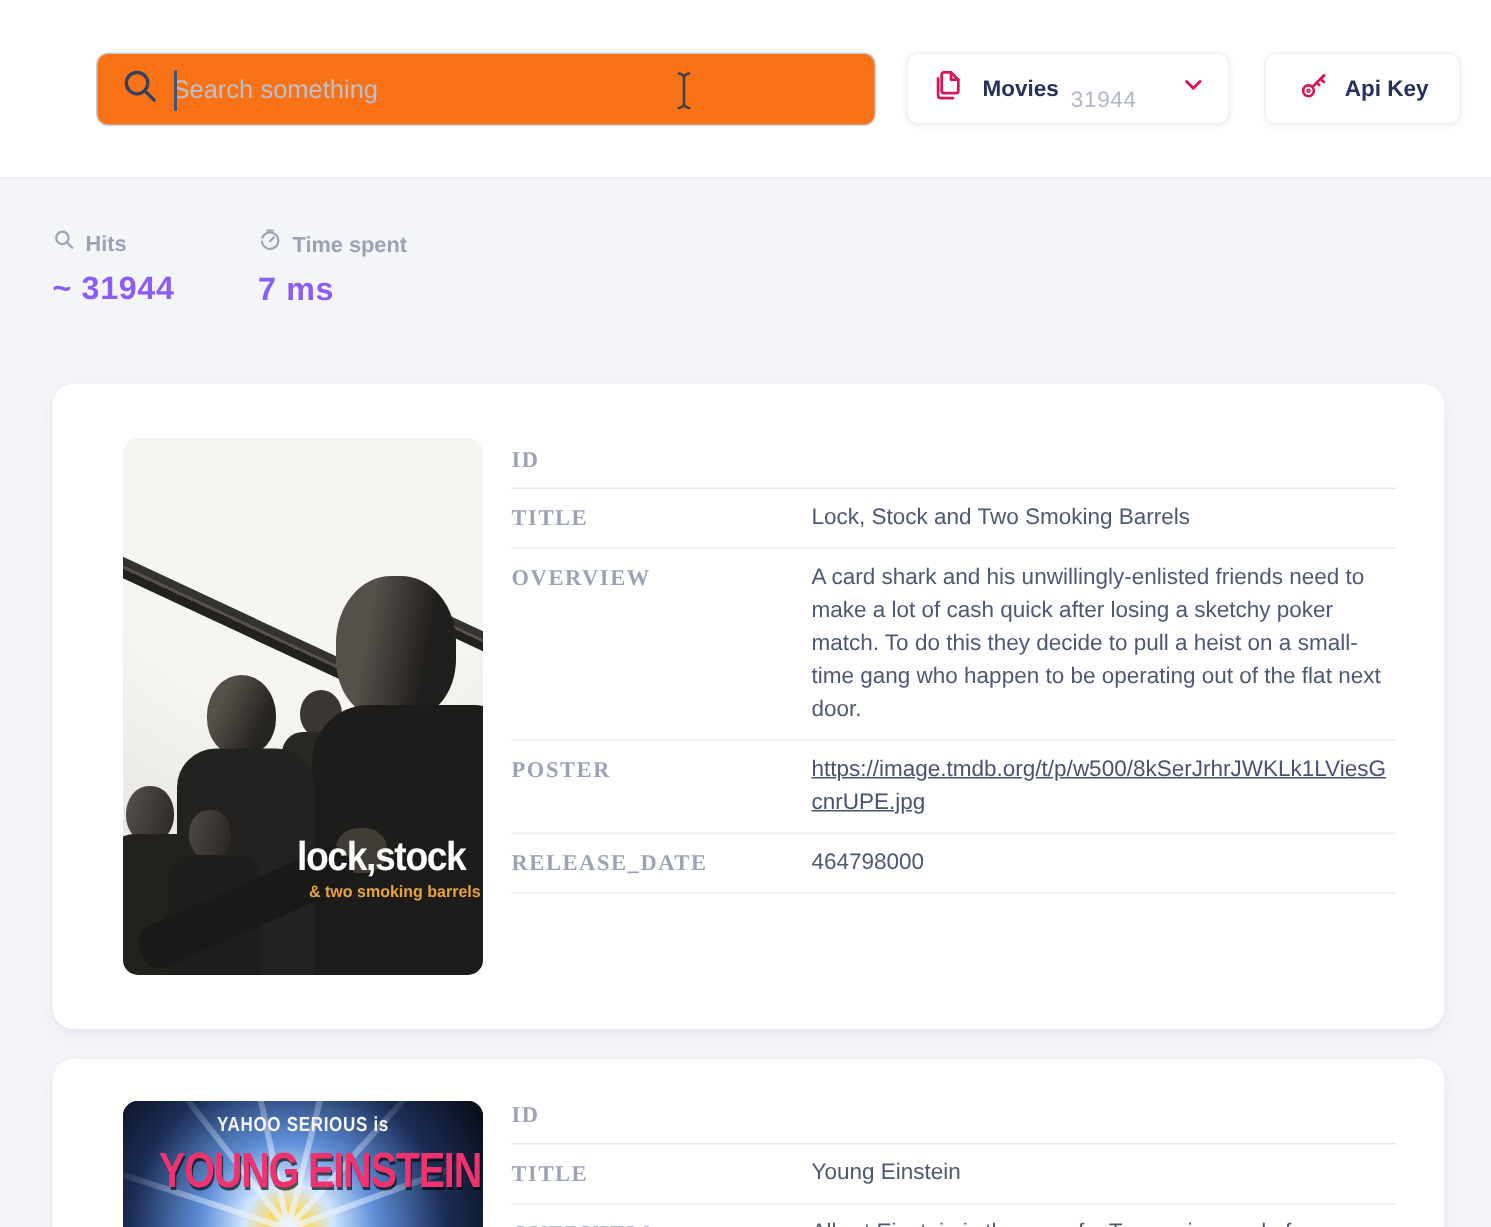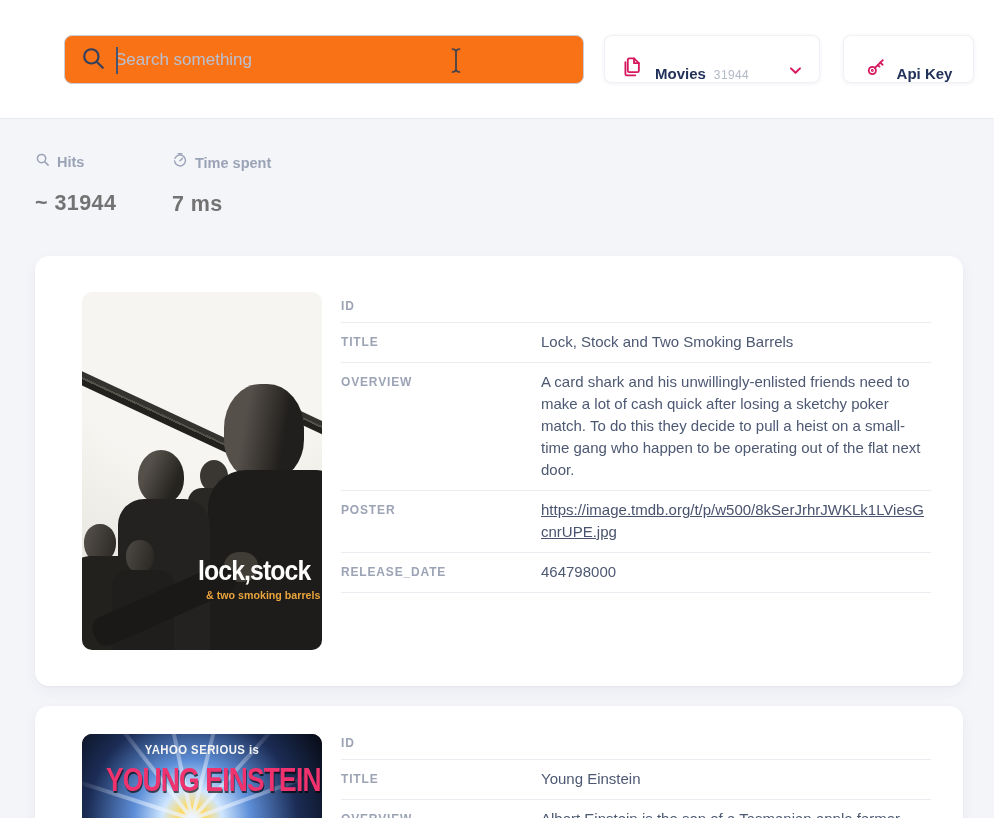--- a/index.html
+++ b/index.html
@@ -27,38 +27,38 @@
     flex:1; border:none; outline:none; background:transparent;
     font-family:"Liberation Sans", sans-serif;
     font-size:17px; color:#33405f; height:100%;
   }
   .search-input::placeholder { color:#b9c0d2; opacity:1; }
 
   .pill-btn {
     position:absolute; top:35px; height:48px; background:#fff;
     border:1px solid #f0f1f6; border-radius:8px;
     box-shadow:0 1px 4px rgba(35,48,86,0.07);
-    display:flex; align-items:flex-end; cursor:pointer;
+    display:flex; align-items:center; cursor:pointer;
   }
   .index-btn { left:604px; width:216px; padding:0 16px; }
   .index-label { font-size:15px; font-weight:bold; color:#22325a; margin-left:12px; }
-  .index-count { font-size:12px; color:#b2b8c6; margin-left:8px; margin-top:14px; letter-spacing:0.03em; }
+  .index-count { font-size:15px; color:#b2b8c6; margin-left:8px; margin-top:14px; letter-spacing:0.03em; }
   .index-btn .chev { margin-left:auto; }
   .apikey-btn { left:843px; width:131px; justify-content:center; }
   .apikey-label { font-size:15px; font-weight:bold; color:#22325a; margin-left:10px; }
 
   
   .ibeam { position:absolute; left:449px; top:47px; z-index:50; }
 
   
   .stat { position:absolute; top:152px; }
   .stat-hits { left:35px; }
   .stat-time { left:172px; }
   .stat-label { display:flex; align-items:flex-end; gap:7px; font-size:14.5px; font-weight:bold; color:#9aa3b6; }
-  .stat-value { margin-top:21px; font-size:21.5px; font-weight:bold; color:#737373; letter-spacing:0.02em; }
+  .stat-value { margin-top:9px; font-size:21.5px; font-weight:bold; color:#8b5cf6; letter-spacing:0.02em; }
 
   
   .card {
     position:absolute; left:35px; width:928px; height:430px;
     background:#fff; border-radius:14px;
     box-shadow:0 5px 14px rgba(43,55,90,0.05), 0 1px 2px rgba(43,55,90,0.04);
   }
   .card-1 { top:256px; }
   .card-2 { top:706px; }
 
@@ -68,21 +68,21 @@
   }
   .card-1 .poster { top:36px; }
   .card-2 .poster { top:28px; }
 
   .fields { position:absolute; left:306px; right:32px; }
   .card-1 .fields { top:31px; }
   .card-2 .fields { top:18px; }
   .frow { display:flex; border-bottom:1px solid #e9ecf1; padding:8px 0 9px; }
   .flabel {
     flex:none; width:200px; padding-top:4px;
-    font-size:12px; font-weight:bold; letter-spacing:0.07em; color:#9ba3b5;
+    font-size:15px; font-weight:bold; letter-spacing:0.07em; color:#9ba3b5;font-family:Liberation Serif, serif;
   }
   .fvalue { flex:1; font-size:15px; line-height:22px; color:#4d5872; }
   a.fvalue { text-decoration:underline; word-break:break-all; color:#49536e; }
 
   
   .poster-ls { background:radial-gradient(120% 90% at 50% 0%, #f6f5f1 55%, #e6e4dd 100%); }
   .poster-ls .shape { position:absolute; }
   .gun1 { left:-4px; top:78px; width:170px; height:13px;
     background:linear-gradient(#35332f 0 40%, #55524c 40% 55%, #23211e 55% 100%);
     transform:rotate(25deg); transform-origin:left center; }

